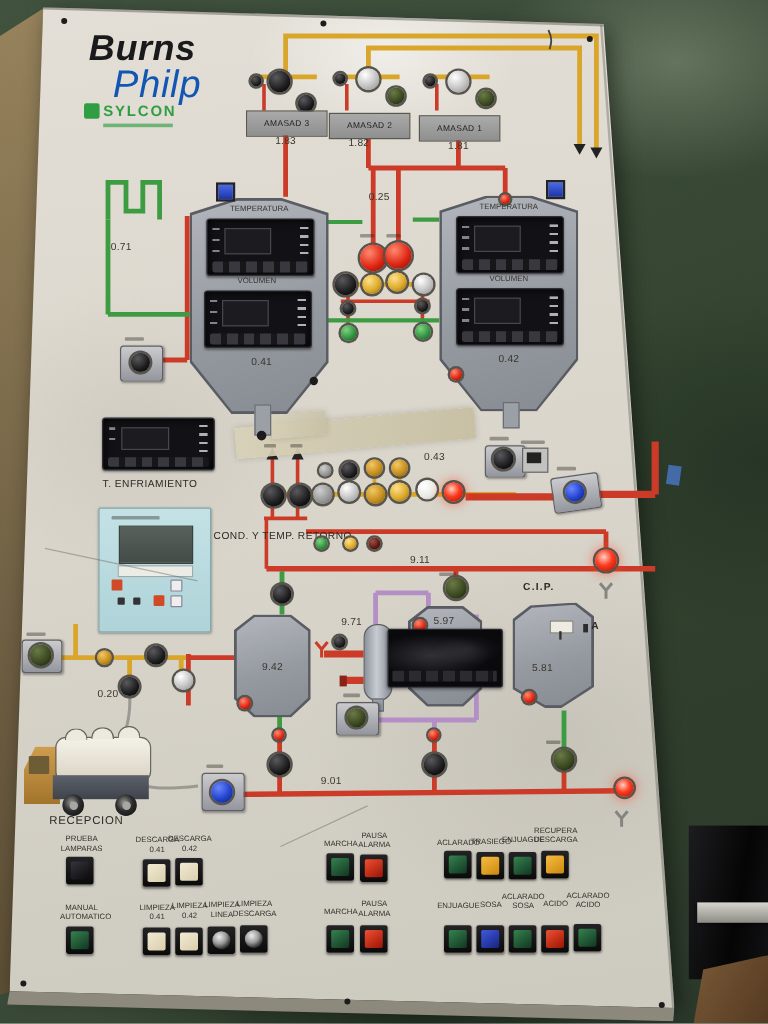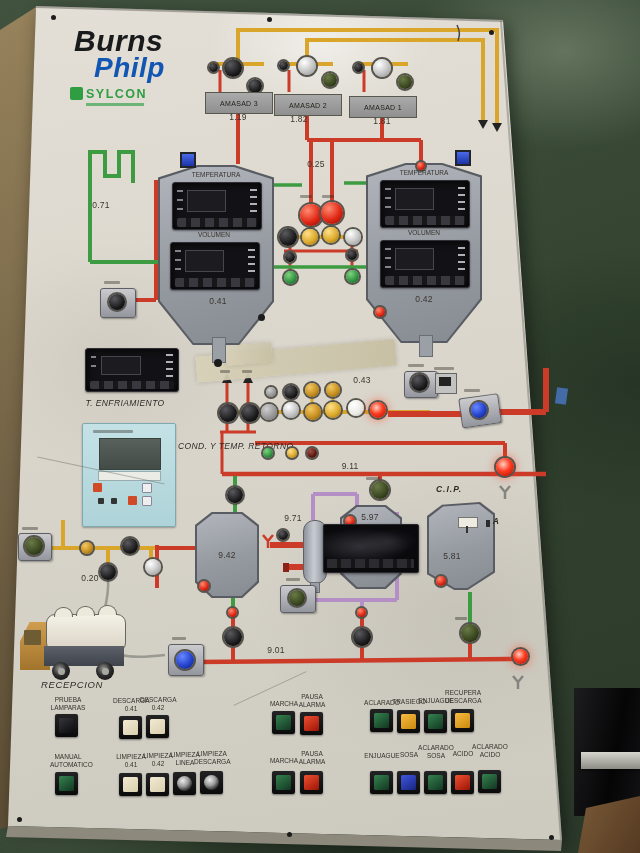--- a/index.html
+++ b/index.html
@@ -76,27 +76,27 @@
   i.green{background:linear-gradient(145deg,#35824f,#123722);}
   i.red{background:linear-gradient(145deg,#ef5030,#9c1406);}
   i.amber{background:linear-gradient(145deg,#f8bc42,#c98a0e);}
   i.blue{background:linear-gradient(145deg,#4058e0,#16247e);}
   i.cream{background:linear-gradient(145deg,#f2e9d2,#d9cfae);}
   i.blacki{background:linear-gradient(145deg,#35353b,#0b0b0d);}
   i.sel{border-radius:50%;background:radial-gradient(circle at 38% 32%,#ececec,#9a9a9a 42%,#3a3a3a 70%,#151515);}
   
   .tag{position:absolute;font-size:6.5px;line-height:1.18;text-align:center;color:#35322c;width:36px;}
   .num{position:absolute;font-size:8.5px;color:#3a362e;text-align:center;width:36px;letter-spacing:.2px;}
-  .sec{position:absolute;font-size:8.5px;color:#2e2b26;letter-spacing:.4px;text-align:center;font-style:italic;}
+  .sec{position:absolute;font-size:8.5px;color:#2e2b26;letter-spacing:.4px;text-align:center;}
   .micro{position:absolute;height:3px;background:rgba(45,42,38,.4);border-radius:1px;}
   .dot{position:absolute;border-radius:50%;background:#1c1c1c;}
   .crack{position:absolute;height:1px;background:rgba(110,105,92,.45);}
   .gbox{position:absolute;width:66px;height:20px;background:linear-gradient(#aaa,#8f8f8f);border:1px solid #58584f;display:flex;align-items:center;justify-content:center;font-size:7px;color:#23211c;letter-spacing:.3px;}
   .brand1{font-size:30px;font-weight:bold;font-style:italic;color:#191a1c;letter-spacing:.5px;}
-  .brand2{font-size:28px;font-weight:bold;font-style:italic;color:#1256b4;letter-spacing:.5px;}
+  .brand2{font-size:32px;font-weight:normal;font-style:italic;color:#1256b4;letter-spacing:.5px;}
   .sylcon{color:#2f9e43;font-weight:bold;font-size:12.5px;letter-spacing:1.5px;}
   .syl-ico{width:13px;height:13px;background:#2f9e43;border-radius:2px;display:inline-block;margin-right:3px;vertical-align:-2px;}
   .syl-sub{height:3px;background:#2f9e43;opacity:.65;margin-top:1px;width:58px;margin-left:16px;}
   
   .cab{position:absolute;clip-path:polygon(32% 0,100% 0,100% 100%,0 100%,0 40%);background:linear-gradient(#cf9d4e,#a2742c);}
   .cabw{position:absolute;background:#6e5c35;border-radius:1px;}
   .ttank{position:absolute;background:linear-gradient(#f4f1e8,#d9d3c3);border:1.5px solid #67675f;border-radius:9px;}
   .dome{position:absolute;width:17px;height:9px;border:1.5px solid #67675f;border-bottom:none;border-radius:9px 9px 0 0;background:#eceadc;}
   .chassis{position:absolute;background:linear-gradient(#5c616a,#3f434b);}
   .wheel{position:absolute;border-radius:50%;background:radial-gradient(circle at 42% 38%,#9a9a9a,#2c2c2c 45%,#0c0c0c);}
@@ -176,21 +176,21 @@
 <div class="lt black" style="left:248px;top:79px;width:14px;height:14px"></div>
 <div class="lt silver" style="left:298px;top:57px;width:18px;height:18px"></div>
 <div class="lt black" style="left:279px;top:61px;width:9px;height:9px"></div>
 <div class="lt olive" style="left:323px;top:73px;width:14px;height:14px"></div>
 <div class="lt silver" style="left:373px;top:59px;width:18px;height:18px"></div>
 <div class="lt black" style="left:354px;top:63px;width:9px;height:9px"></div>
 <div class="lt olive" style="left:398px;top:75px;width:14px;height:14px"></div>
 <div class="gbox" style="left:205px;top:92px">AMASAD 3</div>
 <div class="gbox" style="left:274px;top:94px">AMASAD 2</div>
 <div class="gbox" style="left:349px;top:96px">AMASAD 1</div>
-<div class="num" style="left:220px;top:112px">1.19</div>
+<div class="num" style="left:220px;top:112px">1.83</div>
 <div class="num" style="left:281px;top:114px">1.82</div>
 <div class="num" style="left:364px;top:116px">1.81</div>
 
 <div class="a tko tk1" style="left:158px;top:165px;width:116px;height:180px">
     <div class="tki tk1"></div>
   </div>
 <div class="bsq" style="left:180px;top:152px"></div>
 <div class="tag" style="left:172px;top:171px;width:88px">TEMPERATURA</div>
 <div class="ctrl" style="left:172px;top:182px;width:88px;height:46px">
     <div class="scr"></div>

